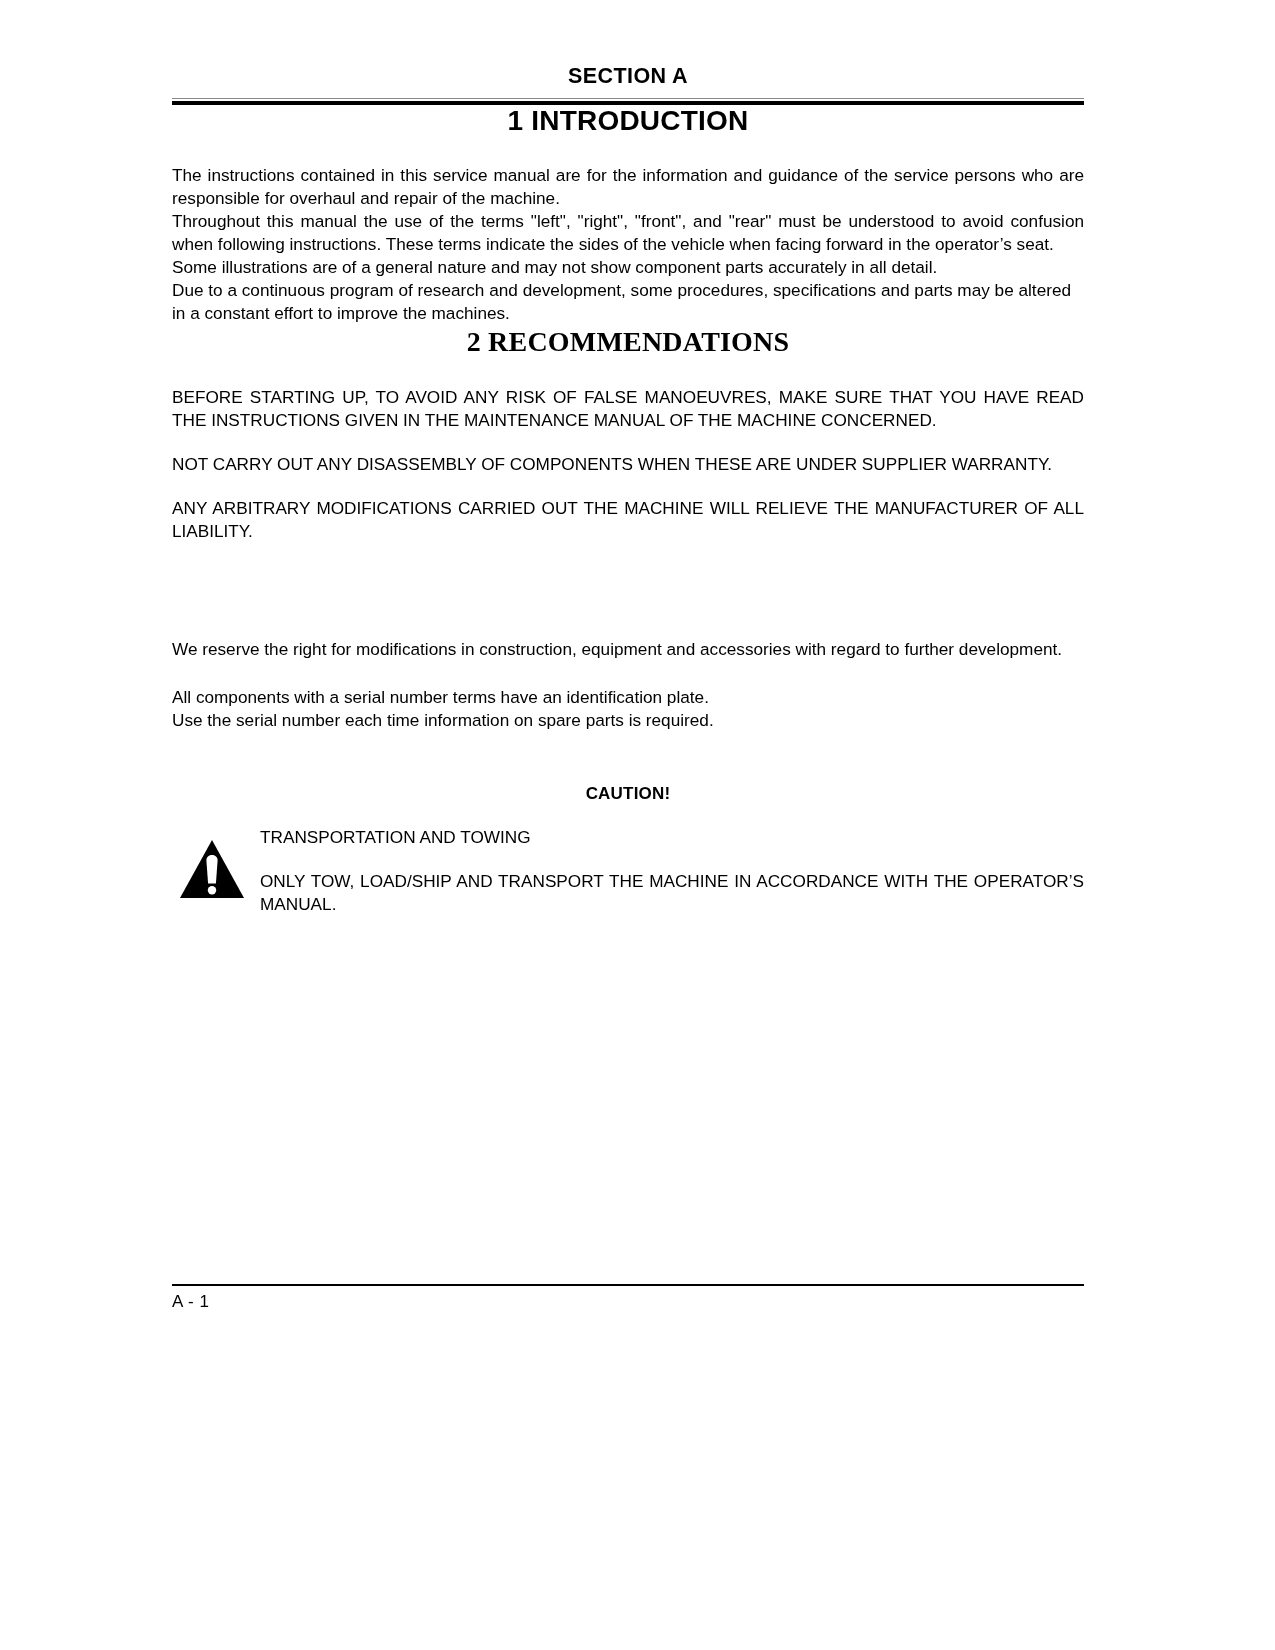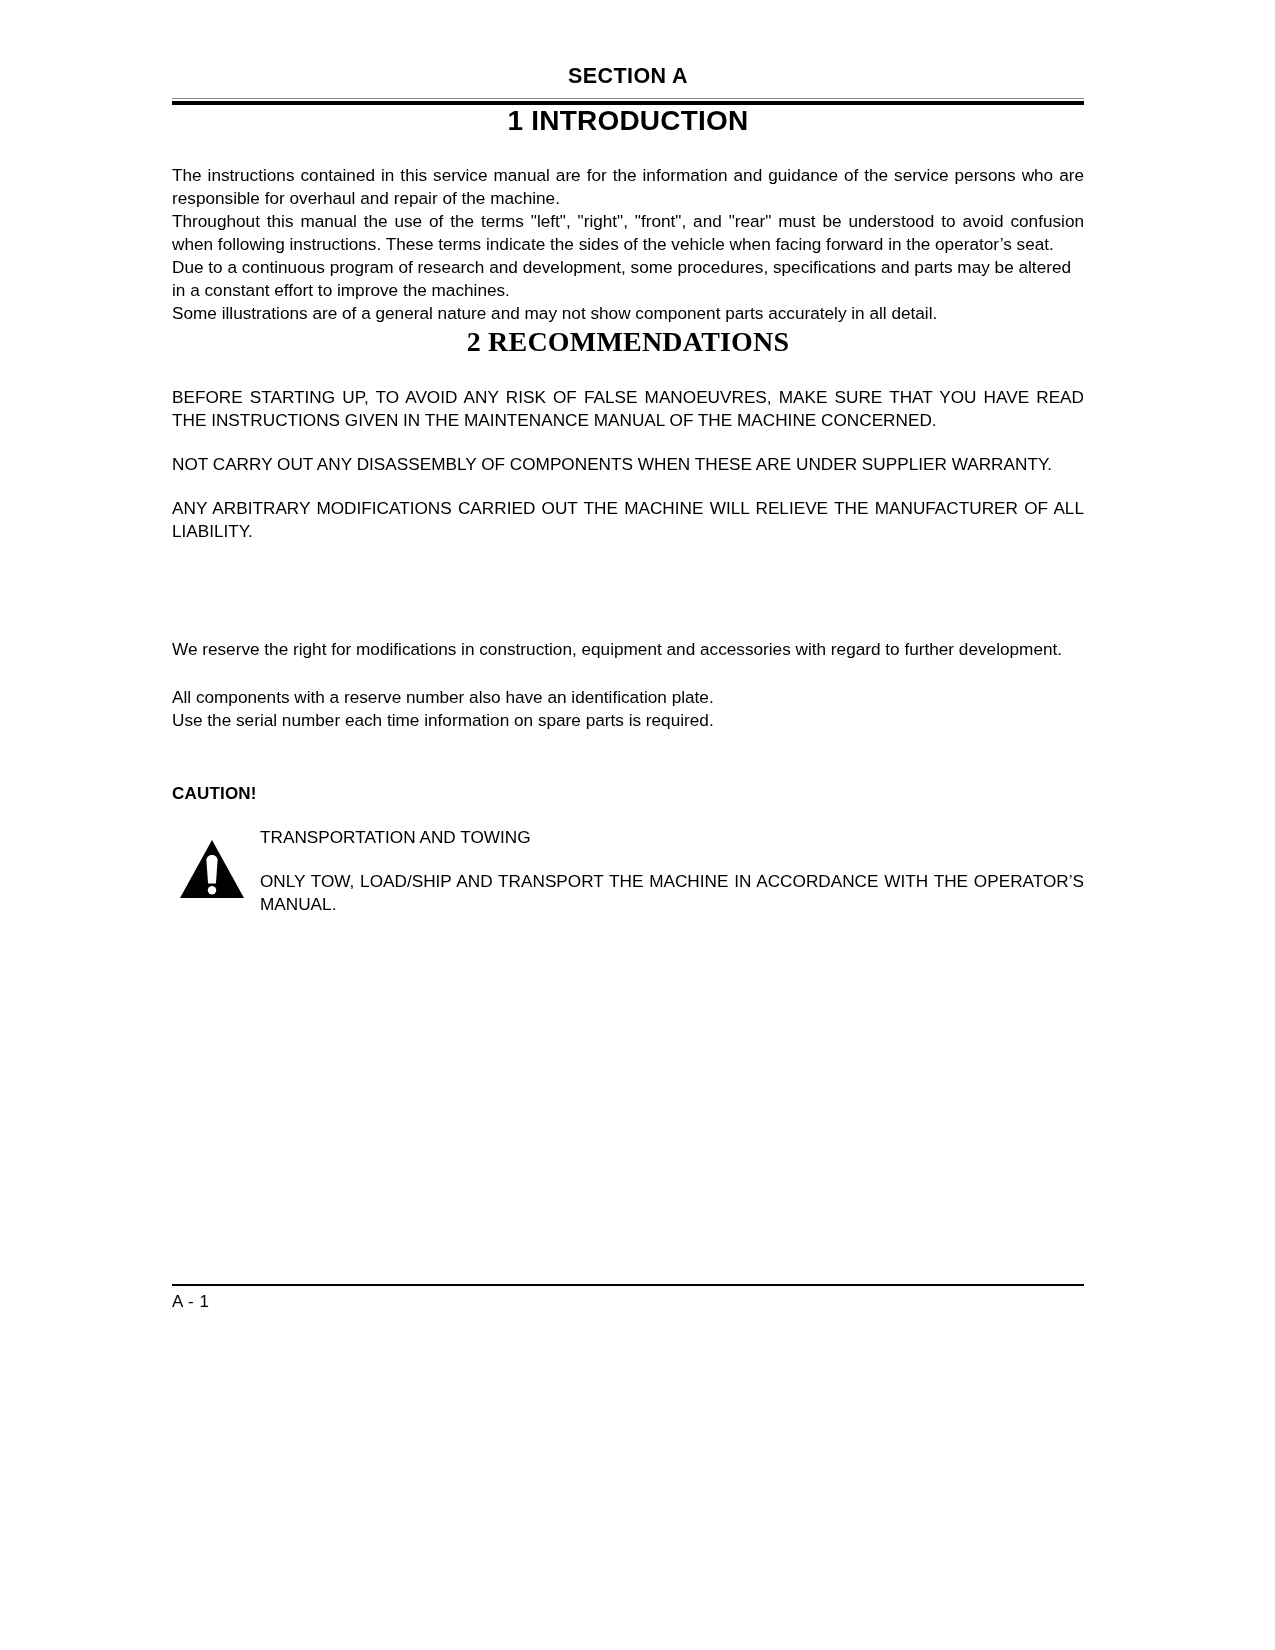--- a/index.html
+++ b/index.html
@@ -85,20 +85,21 @@
     text-align: justify;
   }
   .mt-para { margin-top: 21px; }
 
   .block-rec { margin-top: 28px; }
   .block-reserve { margin-top: 95px; }
   .block-serial { margin-top: 25px; }
 
   
   .caution-title {
+    text-align: center;
     font-size: 17px;
     font-weight: bold;
     margin: 0;
     margin-top: 51px;
     letter-spacing: 0.2px;
   }
   .caution-block {
     margin-top: 22px;
     position: relative;
     min-height: 90px;
@@ -158,38 +159,38 @@
       <div class="thin"></div>
       <div class="gap"></div>
       <div class="thick"></div>
     </div>
 
     <h2 class="section-heading h-intro">1 INTRODUCTION</h2>
 
     <div class="block-intro">
       <p class="body-text">The instructions contained in this service manual are for the information and guidance of the service persons who are responsible for overhaul and repair of the machine.</p>
       <p class="body-text">Throughout this manual the use of the terms "left", "right", "front", and "rear" must be understood to avoid confusion when following instructions. These terms indicate the sides of the vehicle when facing forward in the operator’s seat.</p>
+      <p class="body-text nojust">Some illustrations are of a general nature and may not show component parts accurately in all detail.</p>
       <p class="body-text nojust">Due to a continuous program of research and development, some procedures, specifications and parts may be altered in a constant effort to improve the machines.</p>
-      <p class="body-text nojust">Some illustrations are of a general nature and may not show component parts accurately in all detail.</p>
     </div>
 
     <h2 class="section-heading h-recommendations">2 RECOMMENDATIONS</h2>
 
     <div class="block-rec">
       <p class="caps">BEFORE STARTING UP, TO AVOID ANY RISK OF FALSE MANOEUVRES, MAKE SURE THAT YOU HAVE READ THE INSTRUCTIONS GIVEN IN THE MAINTENANCE MANUAL OF THE MACHINE CONCERNED.</p>
       <p class="caps mt-para">NOT CARRY OUT ANY DISASSEMBLY OF COMPONENTS WHEN THESE ARE UNDER SUPPLIER WARRANTY.</p>
       <p class="caps mt-para">ANY ARBITRARY MODIFICATIONS CARRIED OUT THE MACHINE WILL RELIEVE THE MANUFACTURER OF ALL LIABILITY.</p>
     </div>
 
     <div class="block-reserve">
       <p class="body-text">We reserve the right for modifications in construction, equipment and accessories with regard to further development.</p>
     </div>
 
     <div class="block-serial">
-      <p class="body-text nojust">All components with a reserve number also have an identification plate.</p>
+      <p class="body-text nojust">All components with a serial number terms have an identification plate.</p>
       <p class="body-text nojust">Use the serial number each time information on spare parts is required.</p>
     </div>
 
     <div class="caution-title">CAUTION!</div>
 
     <div class="caution-block">
       <span class="warning-icon">
         <svg viewBox="0 0 68 62" width="68" height="62" xmlns="http://www.w3.org/2000/svg">
           <path d="M34 2 L66 60 L2 60 Z" fill="#000000"></path>
           <path d="M34 17

